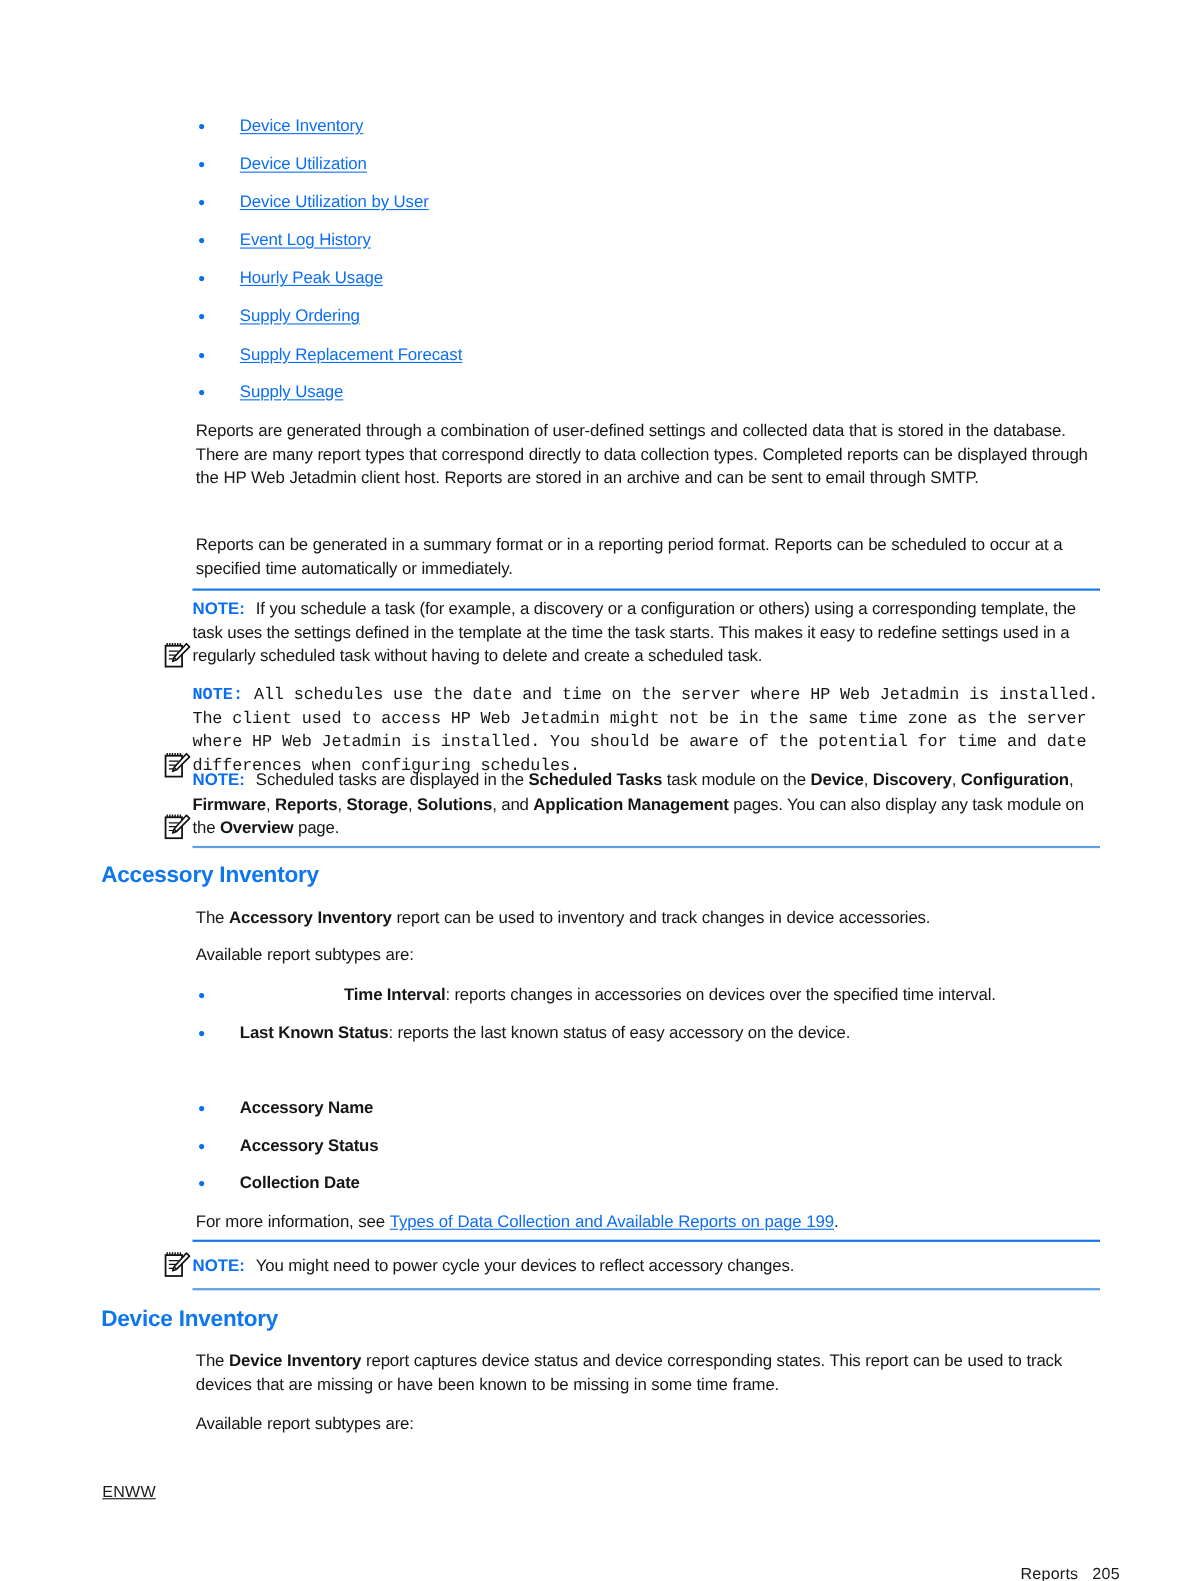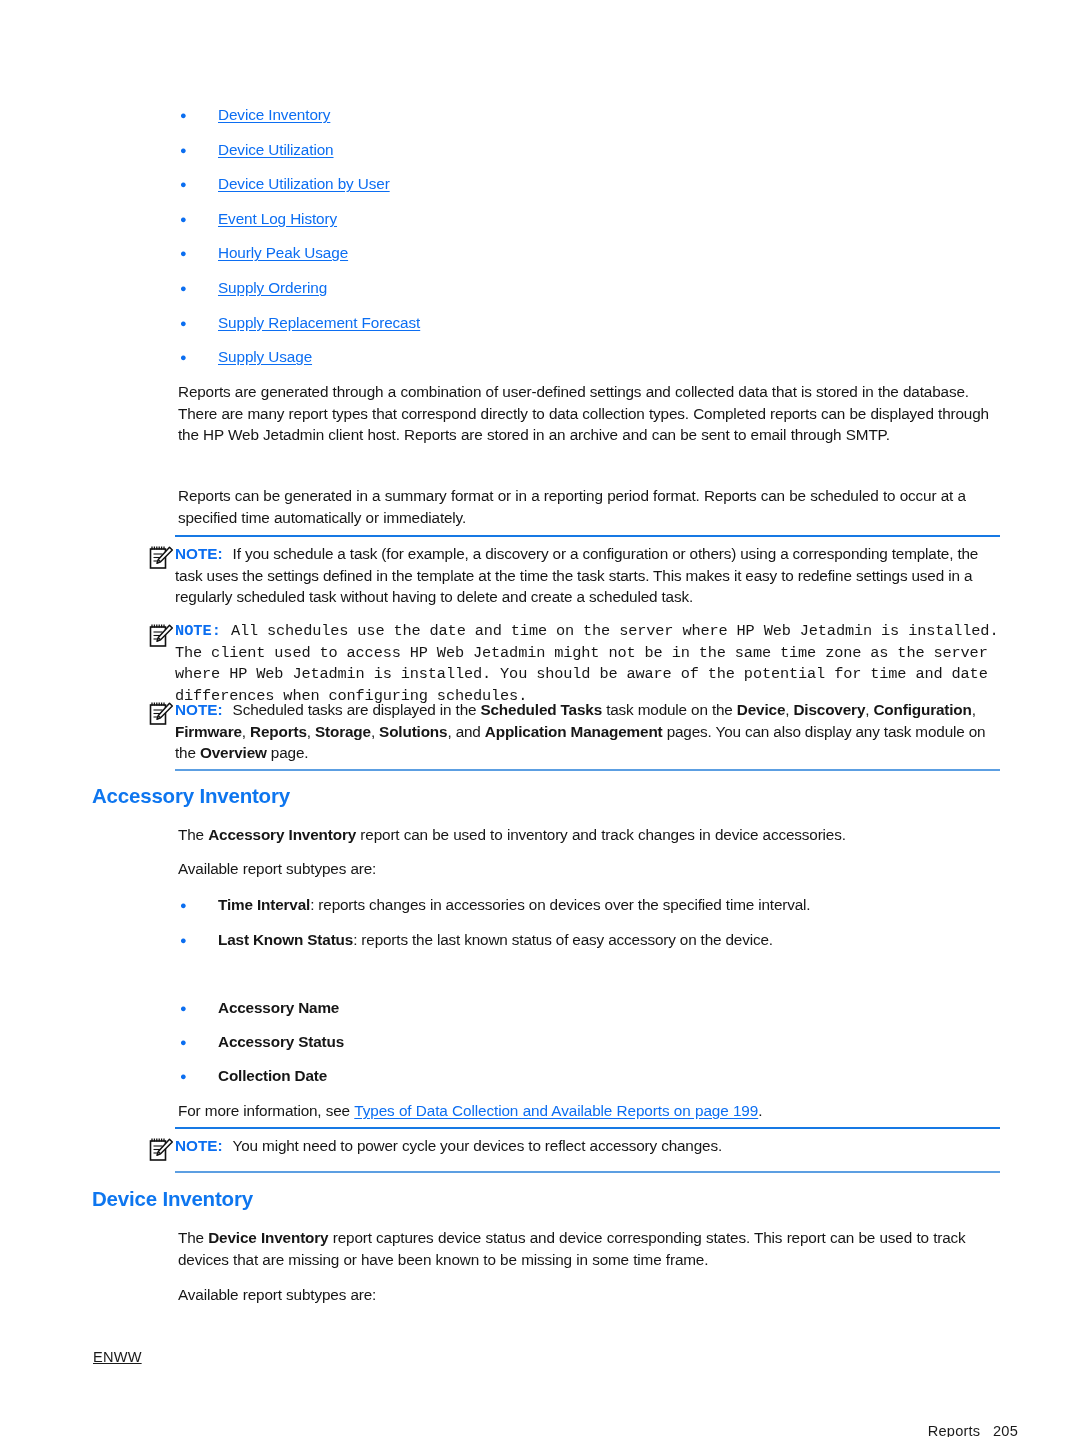--- a/index.html
+++ b/index.html
@@ -88,21 +88,21 @@
   .note-rule-bottom {
     position: absolute;
     left: 27px;
     right: 0;
     bottom: 0;
     height: 2px;
     background: #5c9fe2;
   }
   .note-inner {
     display: flex;
-    align-items: flex-start;
+    align-items: flex-end;
     padding-top: 8px;
   }
   .note-icon {
     flex: 0 0 27px;
     width: 27px;
     height: 26px;
     margin-top: 1px;
   }
   .note-body {
     flex: 1 1 auto;
@@ -254,21 +254,21 @@
     <div class="note-rule-bottom"></div>
   </div>
 
   <div class="h1" style="top:784px;">Accessory Inventory</div>
 
   <div class="para body-text" style="top:824px;"><span>The </span><b>Accessory Inventory</b><span> report can be used to inventory and track changes in device accessories.</span></div>
 
   <div class="para body-text" style="top:858px;">Available report subtypes are:</div>
 
   <div class="blist" style="top:894px;">
-    <div class="brow" style="height:35px;">
+    <div class="brow" style="height:35px;text-align:center;">
       <span class="bullet"></span>
       <span class="btext"><b>Time Interval</b><span>: reports changes in accessories on devices over the specified time interval.</span></span>
     </div>
     <div class="brow" style="height:35px;">
       <span class="bullet"></span>
       <span class="btext"><b>Last Known Status</b><span>: reports the last known status of easy accessory on the device.</span></span>
     </div>
   </div>
 
 

